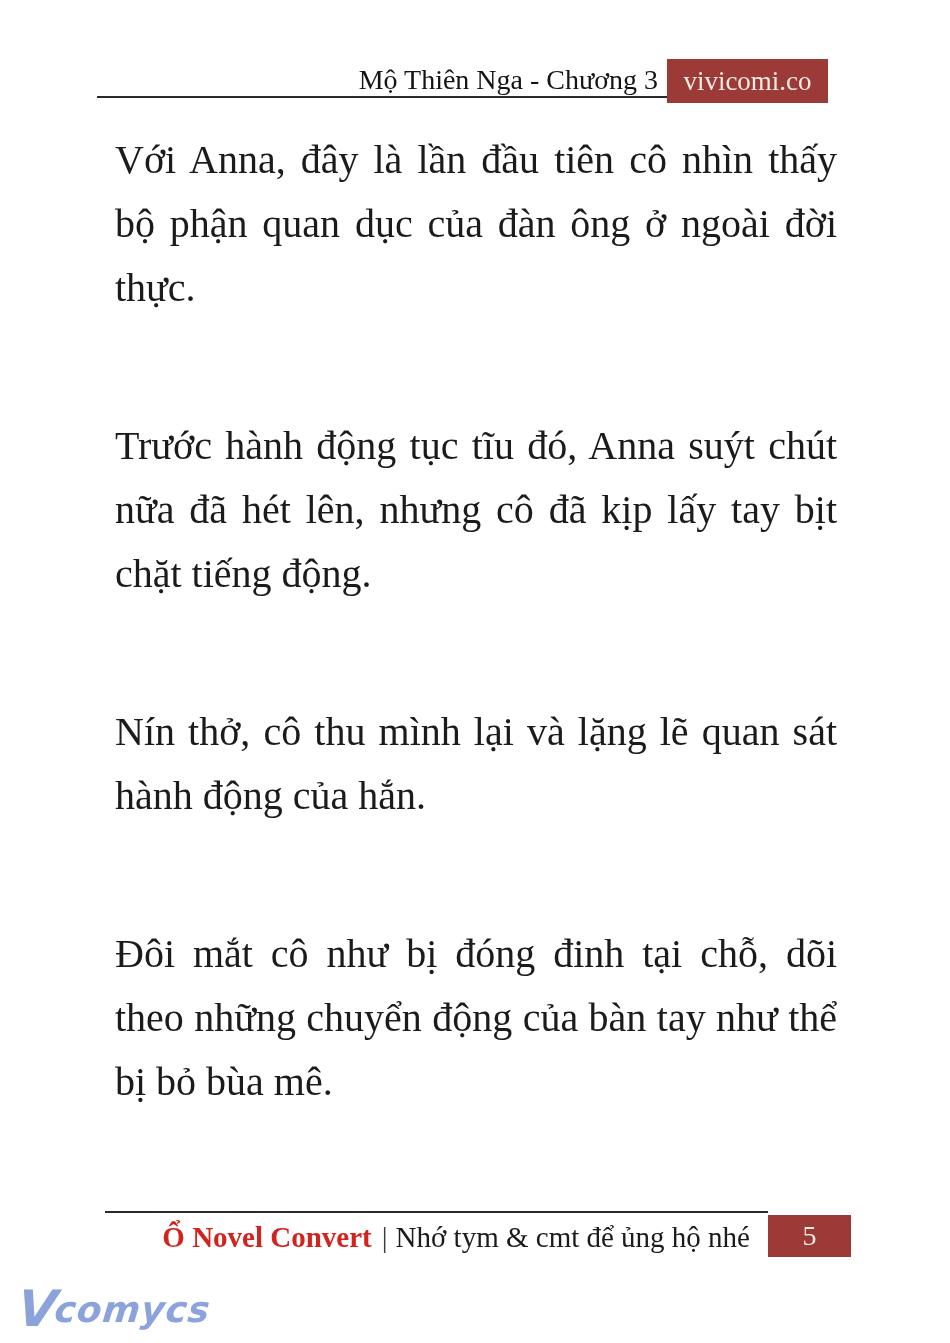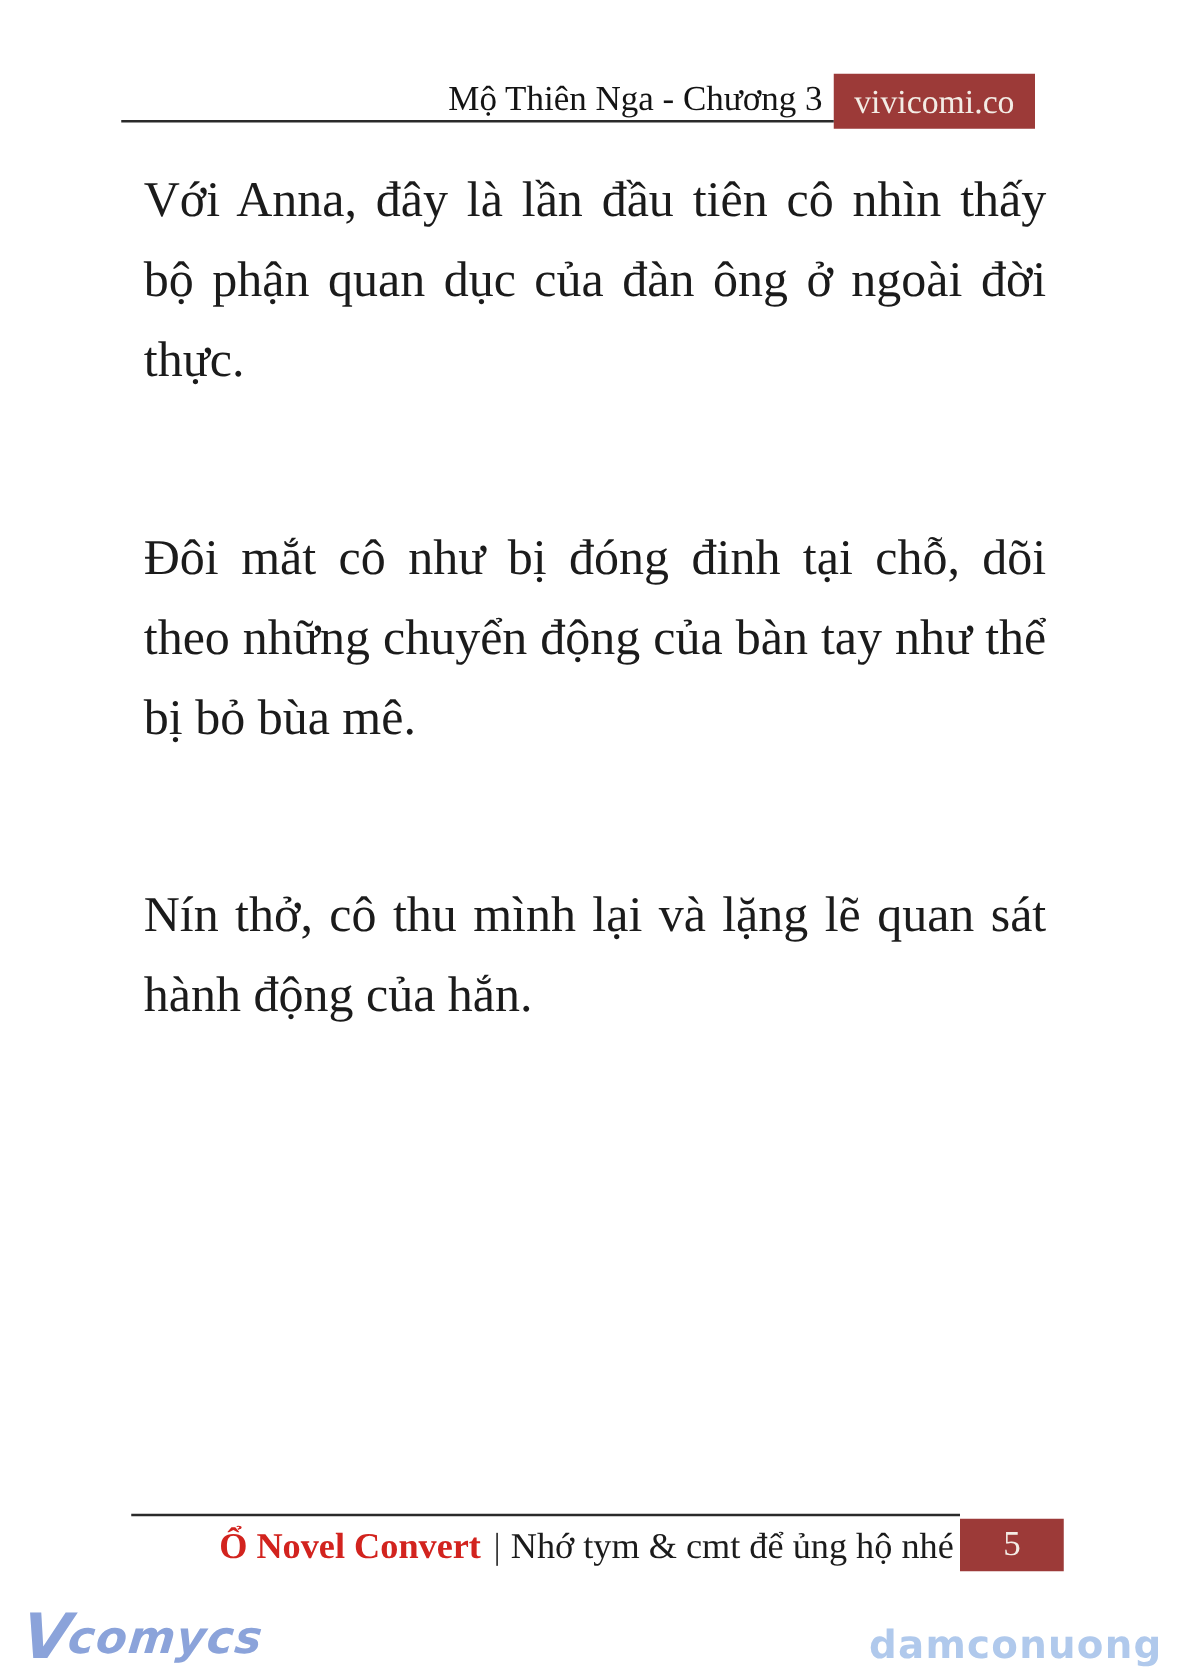--- a/index.html
+++ b/index.html
@@ -73,21 +73,21 @@
     position: absolute;
     top: 1211px;
     left: 105px;
     width: 663px;
     height: 2px;
     background: #2a2a2a;
   }
   .footer-line {
     position: absolute;
     top: 1219px;
-    right: 187px;
+    right: 200px;
     font-size: 29px;
     line-height: 36px;
     white-space: nowrap;
     color: var(--text, #1b1b1b);
   }
   .footer-brand {
     font-weight: bold;
     color: var(--brand-red, #d2231e);
   }
   .footer-sep {
@@ -148,28 +148,28 @@
 <body>
 
 <div class="page">
 
   <div class="header-title">Mộ Thiên Nga - Chương 3</div>
   <div class="header-badge">vivicomi.co</div>
   <div class="header-rule"></div>
 
   <div class="content">
     <p>Với Anna, đây là lần đầu tiên cô nhìn thấy bộ phận quan dục của đàn ông ở ngoài đời thực.</p>
+    <p>Trước hành động tục tĩu đó, Anna suýt chút nữa đã hét lên, nhưng cô đã kịp lấy tay bịt chặt tiếng động.</p>
+    <p>Nín thở, cô thu mình lại và lặng lẽ quan sát hành động của hắn.</p>
     <p>Đôi mắt cô như bị đóng đinh tại chỗ, dõi theo những chuyển động của bàn tay như thể bị bỏ bùa mê.</p>
-    <p>Nín thở, cô thu mình lại và lặng lẽ quan sát hành động của hắn.</p>
   </div>
 
   <div class="footer-rule"></div>
   <div class="footer-line">
     <span class="footer-brand">Ổ Novel Convert</span><span class="footer-sep">|</span><span>Nhớ tym &amp; cmt để ủng hộ nhé</span>
   </div>
   <div class="footer-badge">5</div>
 
   <div class="logo-watermark">
     <span class="logo-v">V</span><span class="logo-rest">comycs</span>
   </div>
-  <div class="handle-watermark">damconuong</div>
 
 </div>
 
 </body></html>

